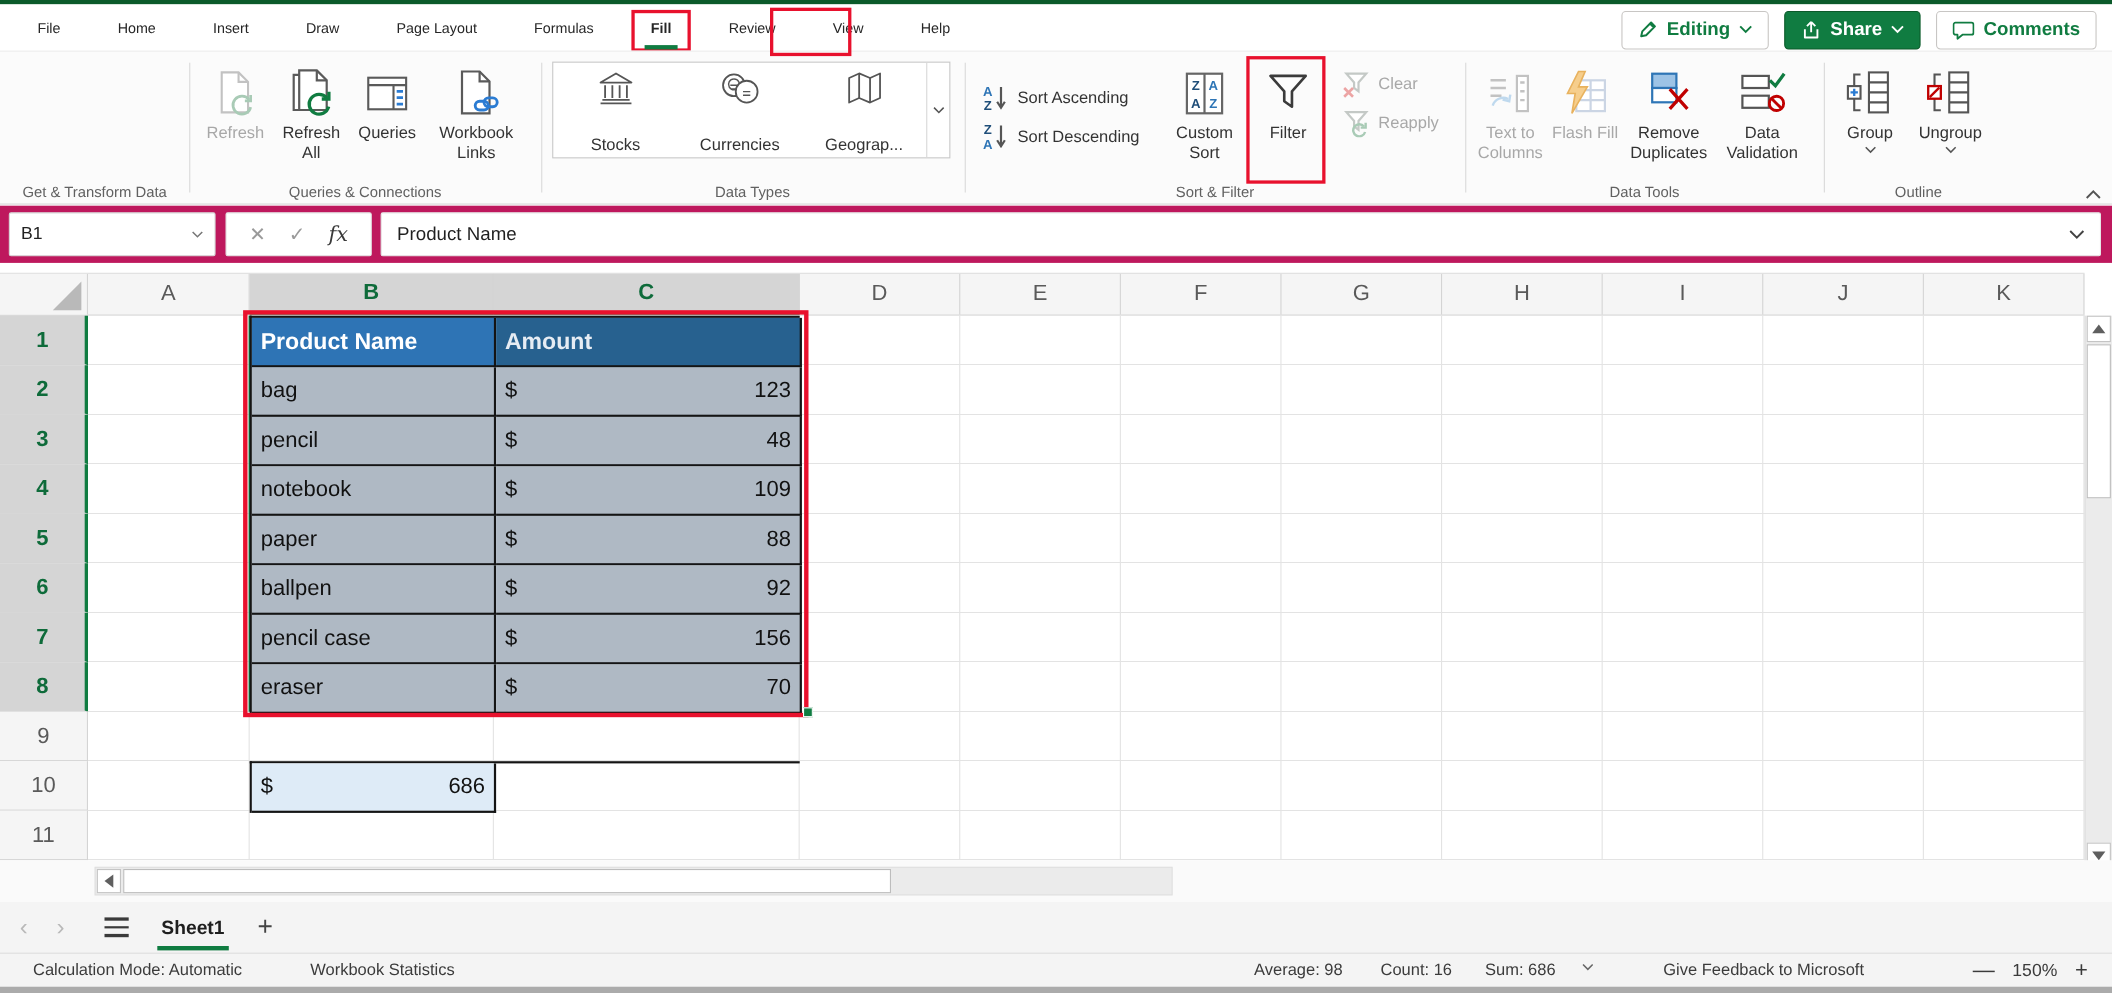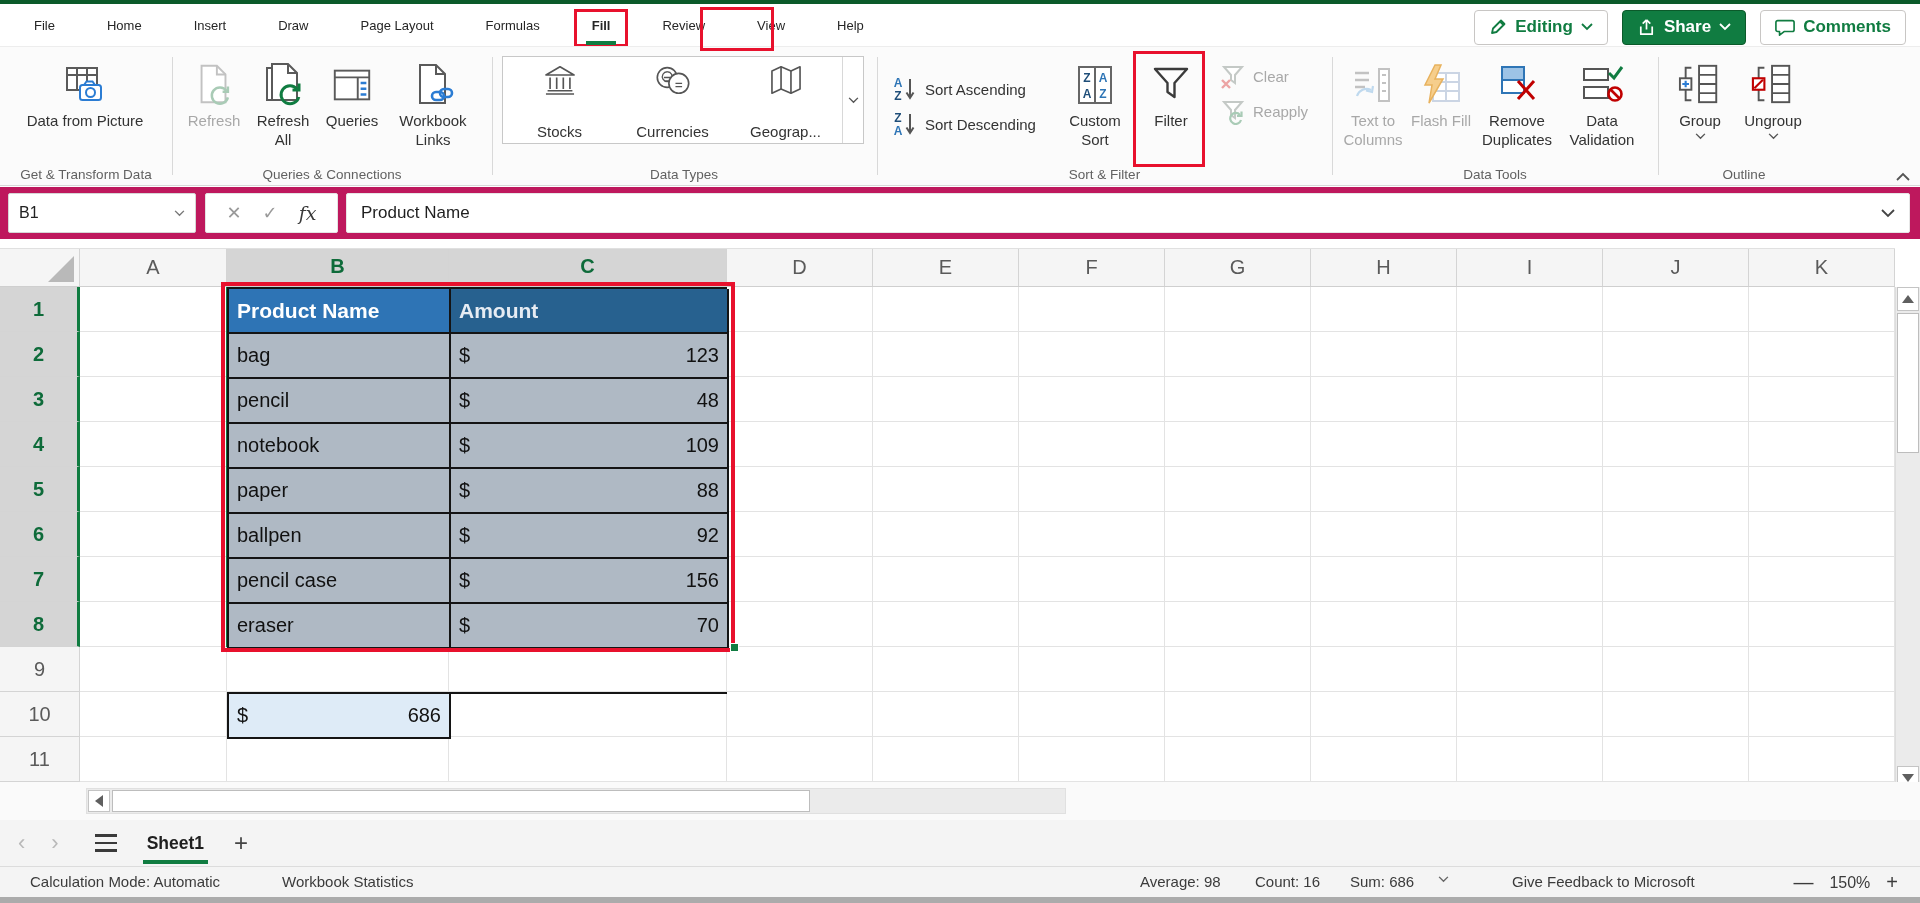--- a/index.html
+++ b/index.html
@@ -161,36 +161,20 @@
               <path d="M3 4 h16 a2 2 0 0 1 2 2 v8 a2 2 0 0 1 -2 2 h-9 l-5 4 v-4 H3 a2 2 0 0 1 -2-2 V6 a2 2 0 0 1 2-2 z" fill="none" stroke="#107C41" stroke-width="1.8" stroke-linejoin="round"></path>
             </svg>
           </span>
         <span>Comments</span>
       </div>
     </div>
   </div>
 
   <div class="ribbon">
 
-    <div class="btn-big" style="left:18px;width:134px;">
-      <div class="bicon">
-        <svg width="46" height="46" viewBox="0 0 46 46">
-            <g fill="#fff" stroke="#5a5a5a" stroke-width="2">
-              <rect x="5" y="7" width="30" height="22"></rect>
-              <path d="M5 14 h30 M15 7 v22 M25 7 v22" fill="none"></path>
-            </g>
-            <g fill="#fff" stroke="#2B7CD3" stroke-width="2">
-              <path d="M22 24 l2.5-3.5 h6 L33 24"></path>
-              <rect x="18" y="24" width="21" height="15" rx="2.5"></rect>
-              <circle cx="28.5" cy="31.5" r="4.5"></circle>
-            </g>
-          </svg>
-      </div>
-      <div class="blabel">Data from Picture</div>
-    </div>
     <div class="rdiv" style="left:172px;"></div>
 
     <div class="btn-big disabled" style="left:182px;width:64px;">
       <div class="bicon">
         <svg width="44" height="46" viewBox="0 0 46 46">
             <path d="M10 4 h16 l9 9 v29 H10 z" fill="#fff" stroke="#C2C2C2" stroke-width="2"></path>
             <path d="M26 4 v9 h9" fill="none" stroke="#C2C2C2" stroke-width="2"></path>
             <path d="M36 30 a8.5 8.5 0 1 0 1.5 7" fill="none" stroke="#A9CBB6" stroke-width="2.6"></path>
             <path d="M37.5 25.5 v5.5 h-5.5" fill="none" stroke="#A9CBB6" stroke-width="2.6"></path>
           </svg>

